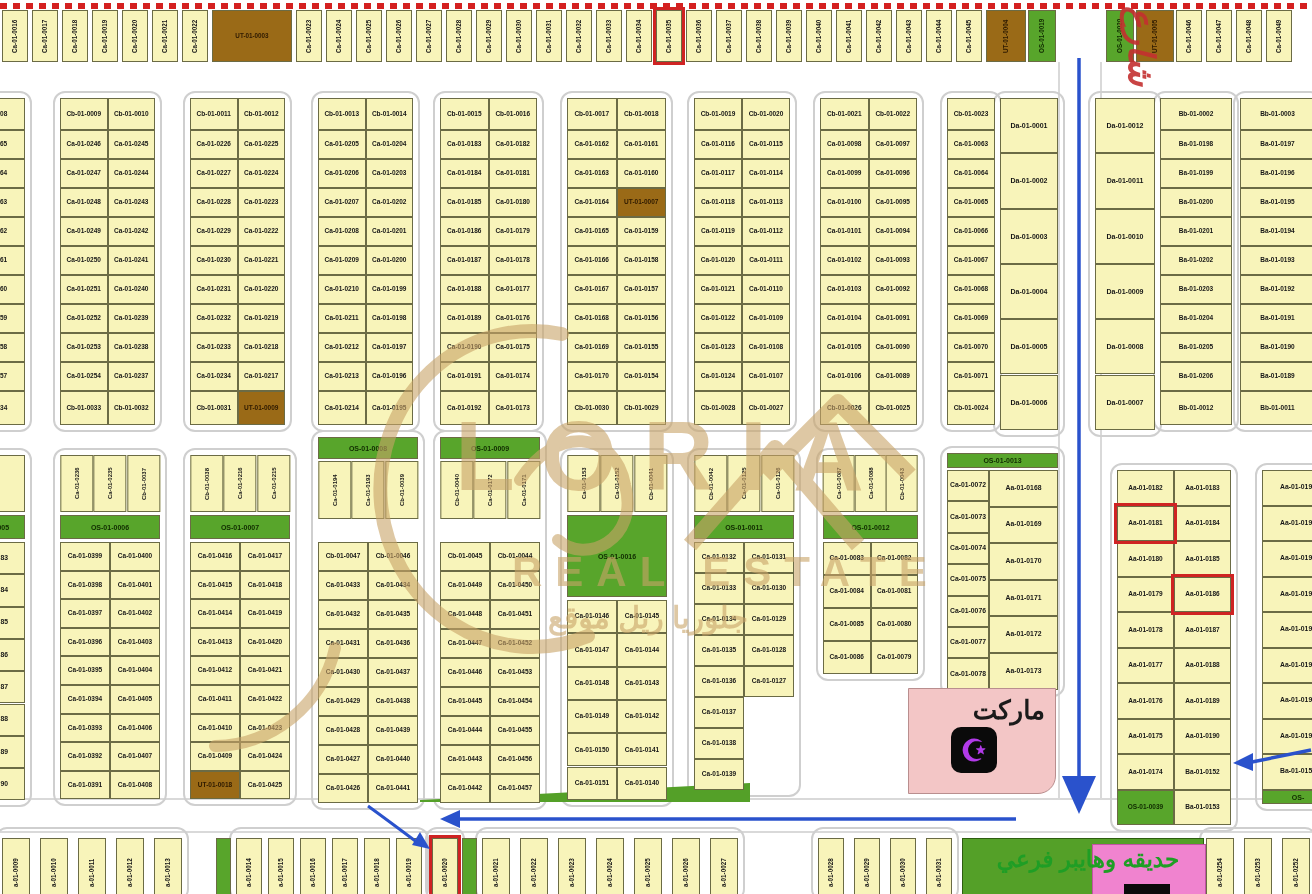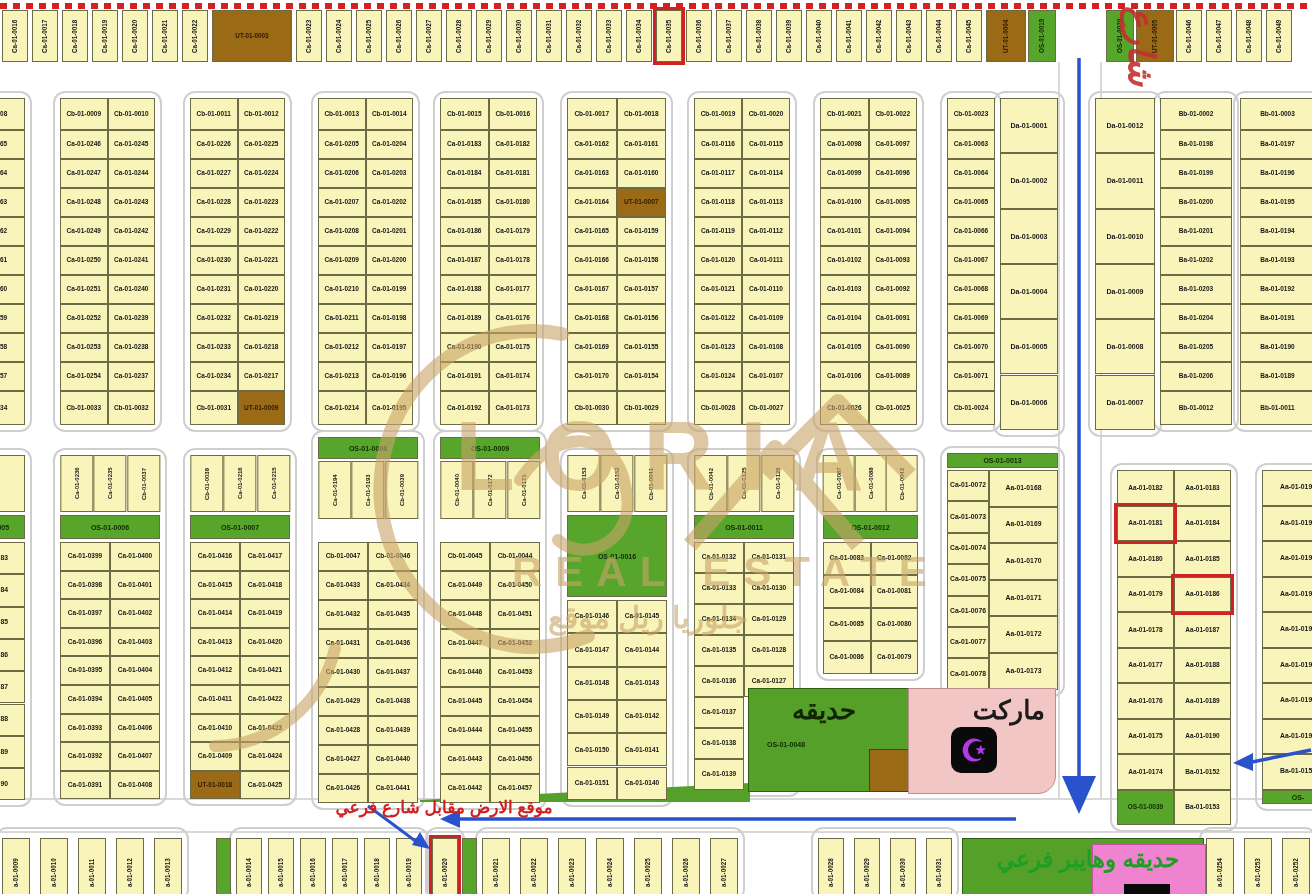--- a/index.html
+++ b/index.html
@@ -53,37 +53,31 @@
 
 <div id="map">
 
   <div class="roadedge" style="left:1058px;top:62px;width:2px;height:736px"></div>
   <div class="roadedge" style="left:1100px;top:62px;width:2px;height:736px"></div>
   <div class="roadedge" style="left:0;top:798px;width:1312px;height:2px"></div>
   <div class="roadedge" style="left:0;top:831px;width:1312px;height:2px"></div>
 
   <div id="dotted"></div>
 
-  <div id="garden">
-    <div id="garden-title">حديقه</div>
-    <div id="garden-os">OS-01-0048</div>
-    <div id="garden-ut"></div>
-  </div>
   <div id="mosque">
     <div id="mosque-title">ماركت</div>
     <div id="mosque-icon">☪</div>
   </div>
   <div id="wedge"></div>
 
   <div id="hyper-green"></div>
   <div id="hyper-pink"></div>
   <div id="hyper-text">حديقه وهايبر فرعي</div>
   <div id="hyper-black"></div>
 
-  <div id="site-note">موقع الارض مقابل شارع فرعي</div>
   <div id="street-script">شارع</div>
 
   <svg id="ann" width="1312" height="894">
     <line x1="1079" y1="58" x2="1079" y2="776" stroke="#2a52cc" stroke-width="3.5"></line>
     <polygon points="1062,776 1096,776 1079,814" fill="#2a52cc"></polygon>
     <line x1="1016" y1="819" x2="460" y2="819" stroke="#2a52cc" stroke-width="3.5"></line>
     <polygon points="460,810 460,828 440,819" fill="#2a52cc"></polygon>
     <path d="M368,806 C390,822 406,834 418,843" stroke="#2a52cc" stroke-width="3" fill="none"></path>
     <polygon points="430,849 412,845 420,832" fill="#2a52cc"></polygon>
     <line x1="1311" y1="750" x2="1252" y2="762" stroke="#2a52cc" stroke-width="3.5"></line>

